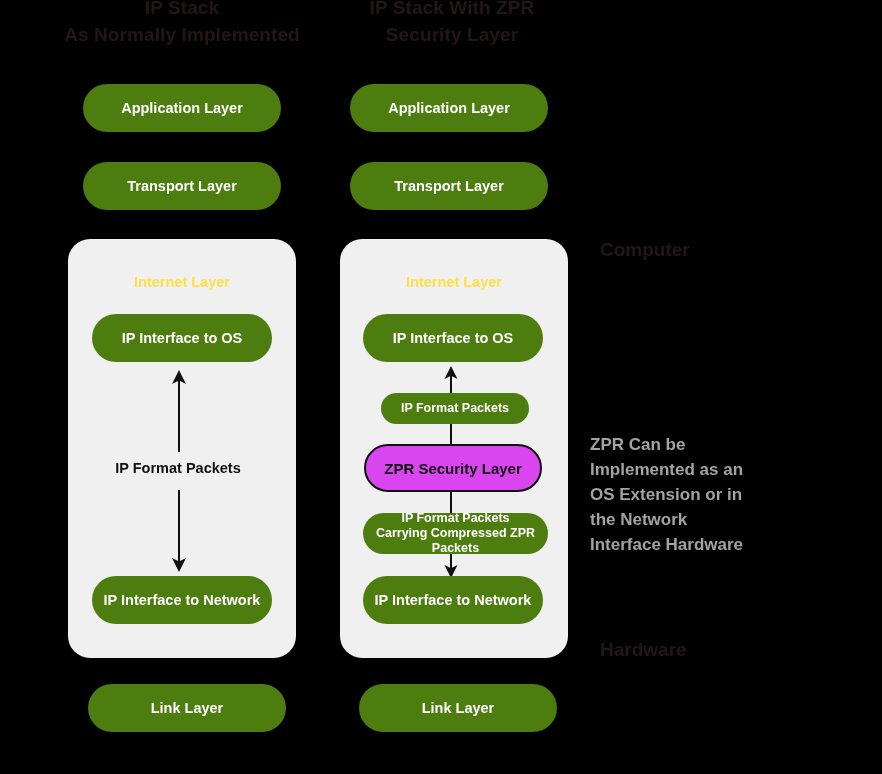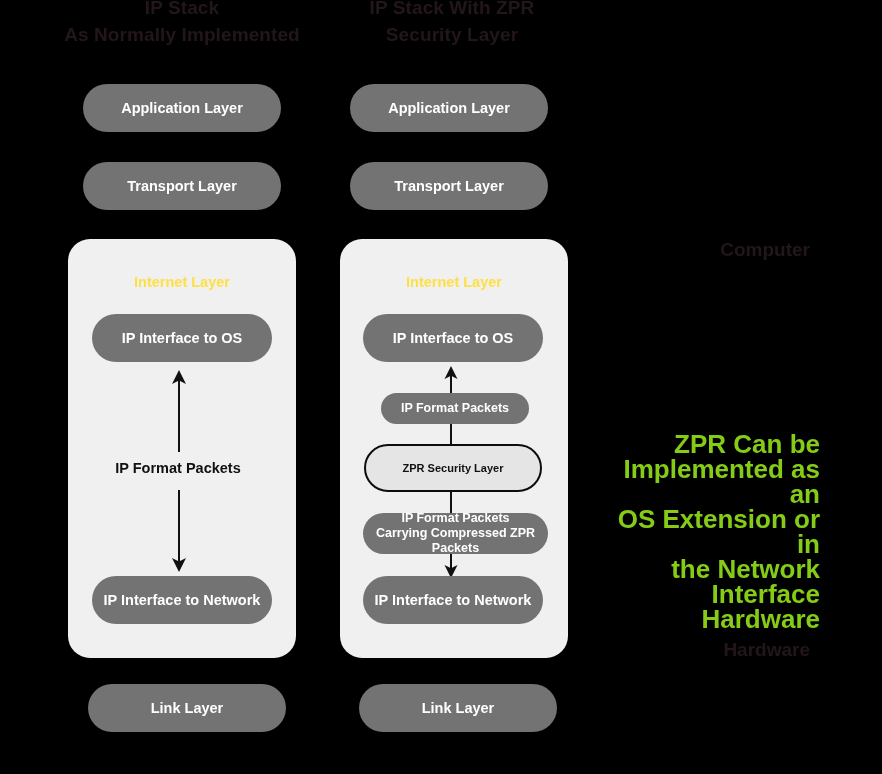--- a/index.html
+++ b/index.html
@@ -32,40 +32,40 @@
     line-height: 27px;
     letter-spacing: .1px;
     white-space: pre-line;
   }
   #title-left  { left: 35px;  top: -6px; width: 294px; }
   #title-right { left: 305px; top: -6px; width: 294px; }
 
   
   .pill {
     position: absolute;
-    background: #737373;
+    background: #4d7c0f;
     color: #ffffff;
     border-radius: 999px;
     display: flex;
     align-items: center;
     justify-content: center;
     text-align: center;
     font-weight: 700;
     font-size: 14.5px;
     line-height: 17px;
     box-sizing: border-box;
     z-index: 4;
   }
   .pill.small { font-size: 12.5px; line-height: 15px; font-weight: 700; }
 
   .pill.bright {
-    background: #e5e5e5;
+    background: #d946ef;
     color: #111111;
     border: 2.5px solid #0d0d0d;
-    font-size: 11px;
+    font-size: 15px;
   }
 
   
   .card {
     position: absolute;
     background: #F0F0F0;
     border-radius: 22px;
     z-index: 1;
   }
 
@@ -90,31 +90,31 @@
   
   .arrow {
     position: absolute;
     z-index: 2;
   }
   .arrow svg { display: block; overflow: visible; }
 
   
   .note {
     position: absolute;
-    text-align: right;
+    text-align: left;
     font-weight: 700;
   }
   #note-computer, #note-network {
     color: #231618;
     font-size: 19px;
     line-height: 24px;
   }
   #note-zpr {
-    color: #84cc16;
-    font-size: 26px;
+    color: #a3a3a3;
+    font-size: 17px;
     line-height: 25px;
     white-space: pre-line;
   }
 </style>
 </head>
 <body>
 
 <div class="stage">
 
   <div class="col-title" id="title-left">IP Stack

